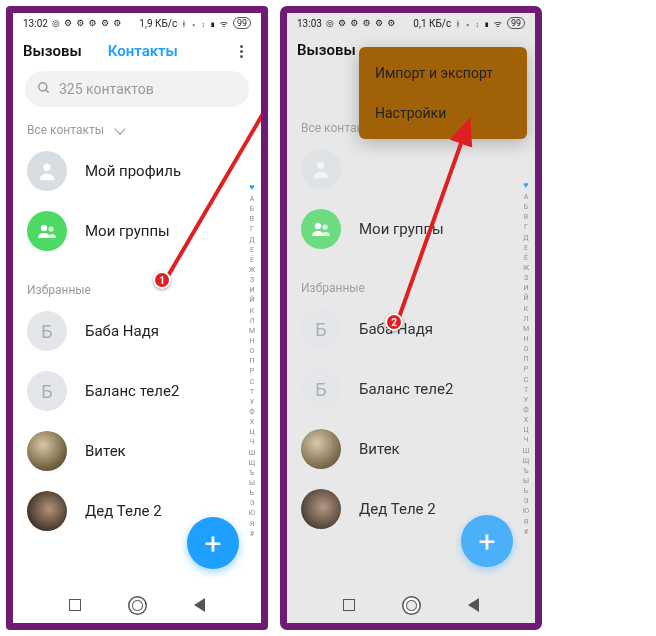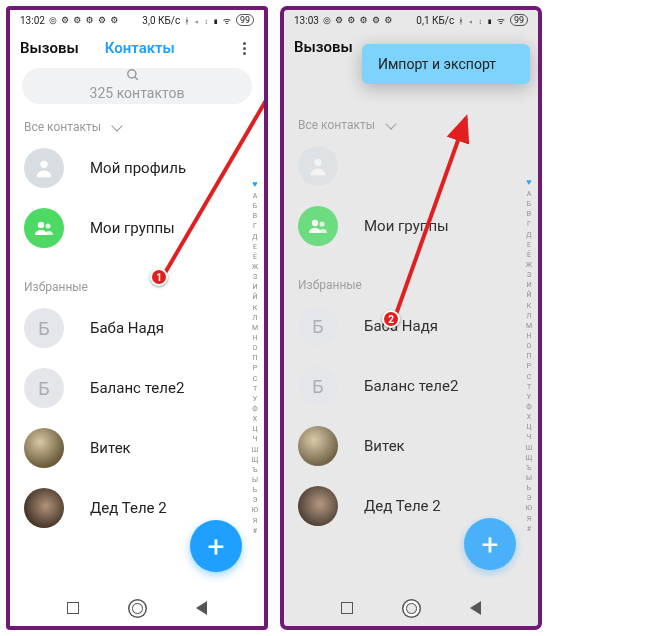--- a/index.html
+++ b/index.html
@@ -6,21 +6,21 @@
     body {
       display: flex;
       gap: 12px;
       padding: 6px;
       background: #fff;
       font-family: -apple-system, Roboto, "Helvetica Neue", Arial, sans-serif;
     }
     .phone {
       width: 262px;
       height: 624px;
-      border: 4px solid #701a75;
+      border: 7px solid #701a75;
       border-radius: 4px;
       background: #fff;
       position: relative;
       overflow: hidden;
     }
     .dimmed { background: #e8e8e8; border-radius: 7px; }
     .dimmed .content-area { opacity: .92; }
     .status-bar {
       height: 20px;
       display: flex;
@@ -56,24 +56,23 @@
       width: 3px; height: 3px;
       background: #555; border-radius: 50%;
     }
     .search-box {
       margin: 0 12px 8px;
       background: #f1f2f4;
       border-radius: 18px;
       height: 36px;
       display: flex;
       align-items: center;
-      padding: 0 12px;
+      padding: 16px 12px;
       color: #9a9a9a;
       font-size: 14px;
-      flex-direction: column;
     }
     .search-icon { margin-right: 8px; }
     .section-label {
       font-size: 12px;
       color: #9a9a9a;
       padding: 8px 14px 4px;
       display: flex;
       align-items: center;
       gap: 12px;
     }
@@ -81,21 +80,21 @@
       width: 8px; height: 8px;
       border-right: 1.5px solid #9a9a9a;
       border-bottom: 1.5px solid #9a9a9a;
       transform: rotate(45deg);
       margin-top: -3px;
     }
     .list-item {
       display: flex;
       align-items: center;
       padding: 10px 14px;
-      gap: 26px;
+      gap: 18px;
     }
     .avatar {
       width: 40px; height: 40px;
       border-radius: 50%;
       display: flex;
       align-items: center;
       justify-content: center;
       font-size: 18px;
       color: #fff;
       flex-shrink: 0;
@@ -149,24 +148,24 @@
       padding: 0 30px;
     }
     .nav-sq { width: 12px; height: 12px; border: 1.5px solid #555; }
     .nav-ci { width: 11px; height: 11px; border: 1.5px solid #555; border-radius: 50%; box-shadow: 0 0 0 2.5px #fff, 0 0 0 4px #555; }
     .nav-tr { width: 0; height: 0; border-top: 7px solid transparent; border-bottom: 7px solid transparent; border-right: 11px solid #555; }
     .popup-menu {
       position: absolute;
       top: 34px;
       right: 8px;
       width: 168px;
-      background: #7dd3fc;
+      background: #a16207;
       border-radius: 6px;
       box-shadow: 0 4px 18px rgba(0,0,0,.25);
-      padding: 0 0;
+      padding: 6px 0;
       z-index: 10;
     }
     .menu-item {
       padding: 12px 16px;
       font-size: 14px;
       color: #222;
       cursor: pointer;
     }
     
     .annot { position: absolute; pointer-events: none; z-index: 20; }
@@ -189,21 +188,21 @@
 </head>
 <body>
 
 <div class="phone">
   <div class="status-bar">
     <div class="status-left">
       <span>13:02</span>
       <span class="status-icons">◎ ⚙ ⚙ ⚙ ⚙ ⚙</span>
     </div>
     <div class="status-right">
-      <span>3,0 КБ/с</span>
+      <span>1,9 КБ/с</span>
       <span class="status-icons">ᚼ ◃ ⋮ ▮ ᯤ</span>
       <span style="border:1px solid #555;border-radius:8px;padding:0 3px;font-size:9px">99</span>
     </div>
   </div>
 
   <div class="tabs">
     <div class="tab">Вызовы</div>
     <div class="tab active">Контакты</div>
     <div class="spacer"></div>
     <div class="more-icon">
@@ -439,20 +438,21 @@
         <span>#</span>
     </div>
 
     <div class="fab" style="opacity:.85">
       <span>+</span>
     </div>
   </div>
 
   <div class="popup-menu">
     <div class="menu-item">Импорт и экспорт</div>
+    <div class="menu-item">Настройки</div>
   </div>
 
   <div class="nav-bar">
     <div class="nav-sq"></div>
     <div class="nav-ci"></div>
     <div class="nav-tr"></div>
   </div>
 
   <svg class="arrow annot" style="left:100px;top:100px" width="120" height="220">
     <defs>

